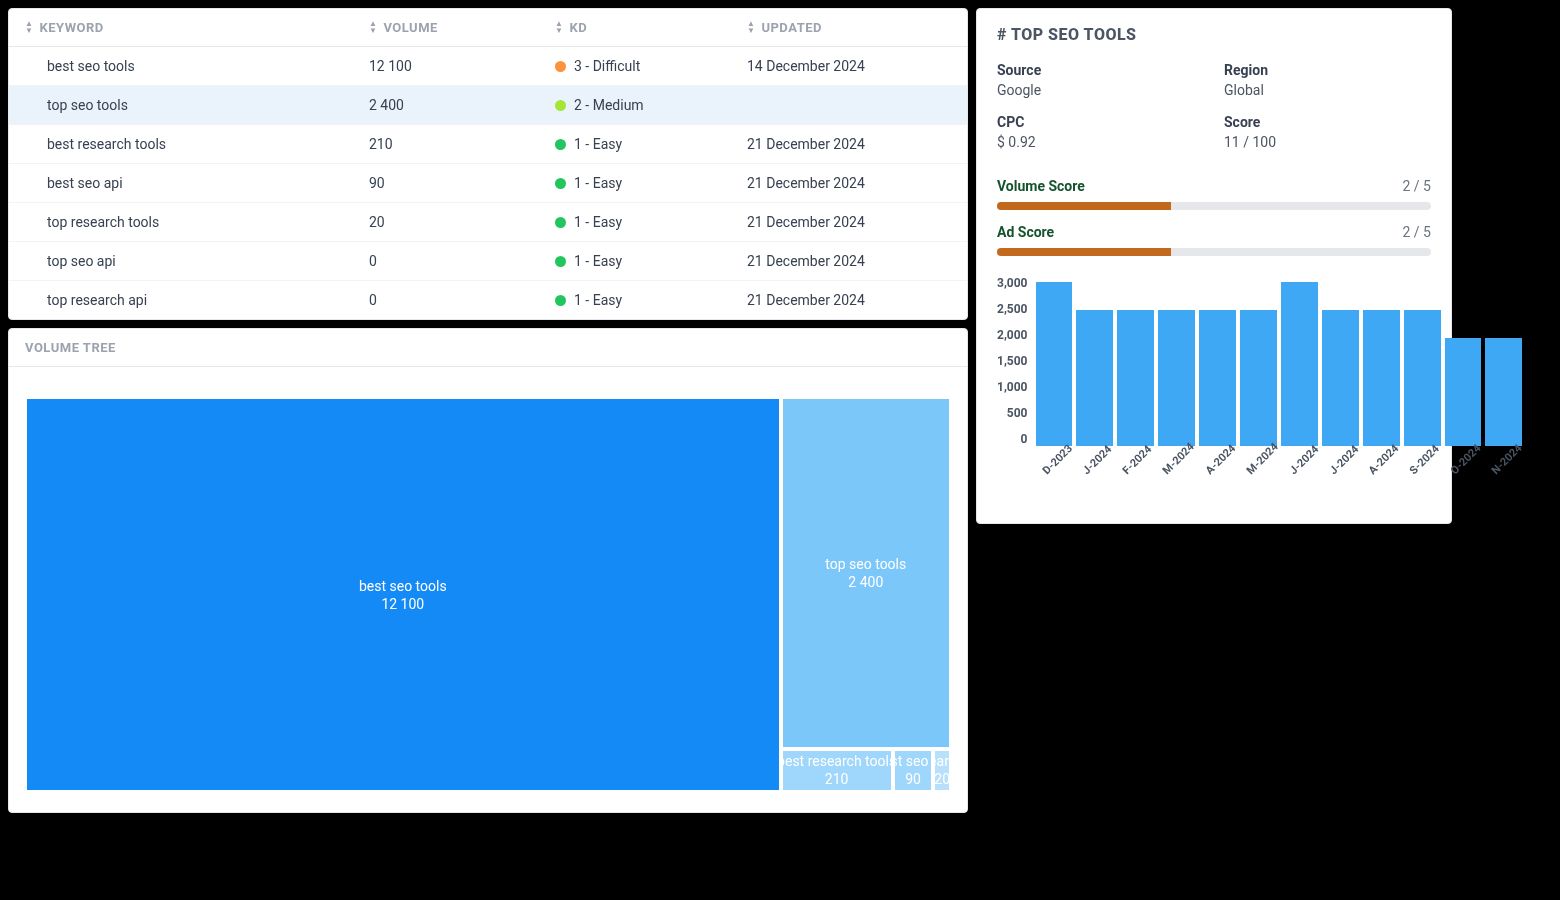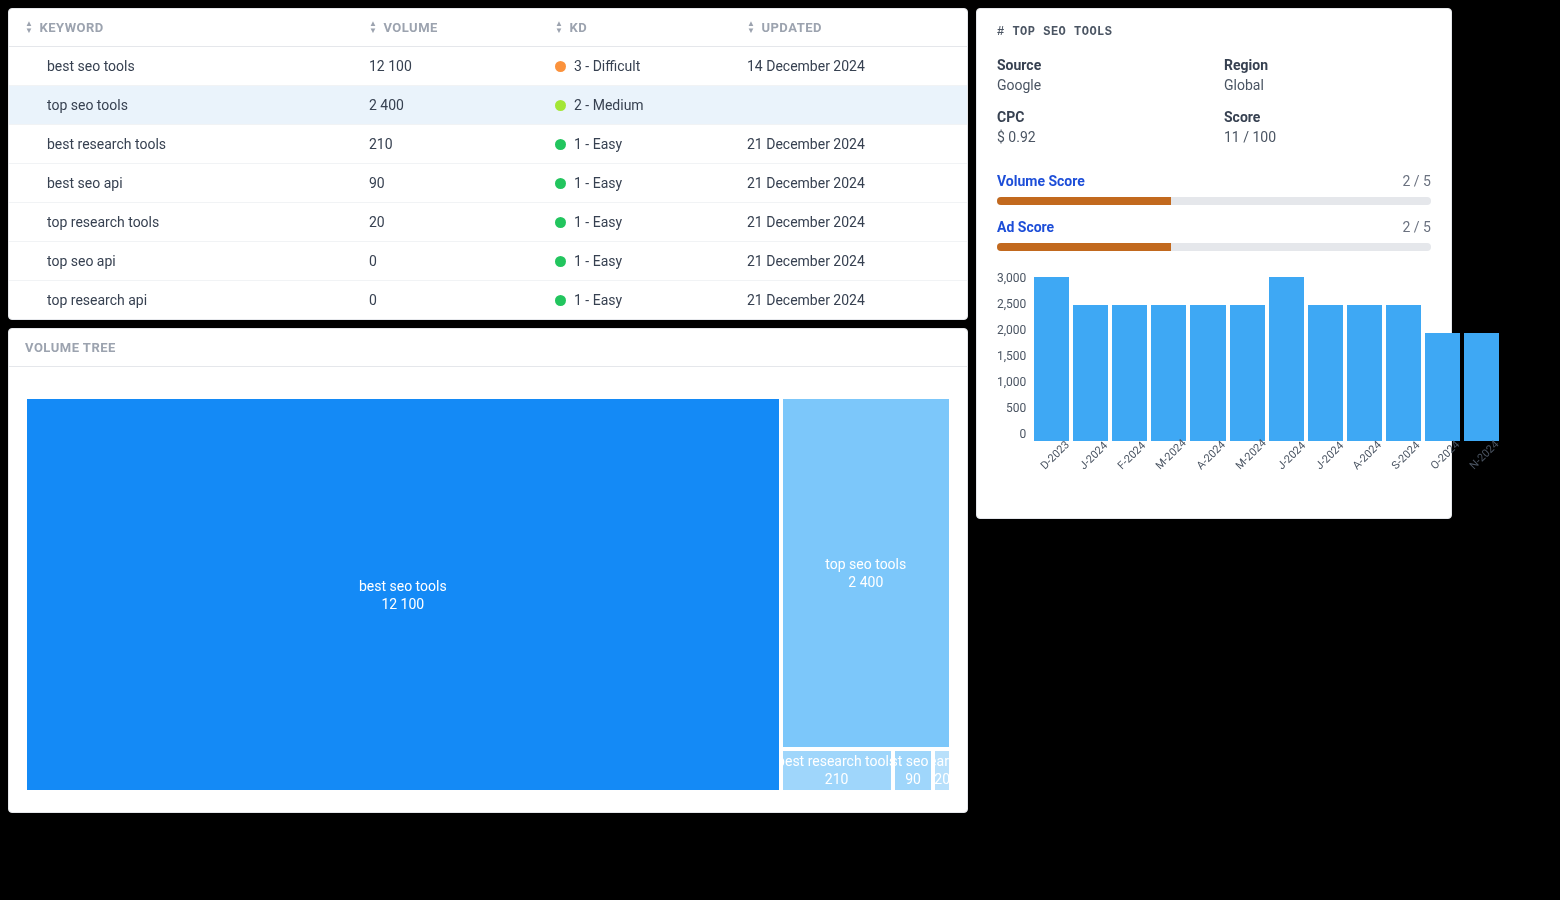--- a/index.html
+++ b/index.html
@@ -62,31 +62,31 @@
   .kd-orange { background:#fb923c; }
   
   .tree-wrap { padding: 30px 16px 20px 16px; }
   .tree { position: relative; width: 100%; height: 395px; }
   .tree-cell { position:absolute; color:#fff; text-align:center; display:flex; flex-direction:column; justify-content:center; align-items:center; font-size:14px; border:2px solid #fff; overflow:hidden; white-space:nowrap;}
   .tree-label { font-size:14px; }
   .tree-val { font-size:14px; margin-top:2px; }
   
   .right-col { grid-column: 2; grid-row: 1 / span 2; display:flex; flex-direction:column; gap:8px; align-self:start;}
   .info-body { padding: 16px 20px; }
-  .hash-title { font-size:12px; font-weight:800; letter-spacing:0.5px; color:#4b5563; margin-bottom:18px;font-family:Liberation Mono, monospace; }
+  .hash-title { font-size:16px; font-weight:800; letter-spacing:0.5px; color:#4b5563; margin-bottom:18px; }
   .meta-grid { display:grid; grid-template-columns:1fr 1fr; row-gap:6px; column-gap:20px; margin-bottom:18px;}
   .meta-label { font-weight:700; color:#374151; font-size:14px;}
   .meta-val { color:#4b5563; font-size:14px; margin-top:4px; margin-bottom:10px;}
   .score-row { display:flex; justify-content:space-between; align-items:baseline; margin-top:4px;}
-  .score-label { font-weight:700; color:#1d4ed8; font-size:14px;}
+  .score-label { font-weight:700; color:#14532d; font-size:14px;}
   .score-val { color:#6b7280; font-size:14px;}
   .score-bar { height:8px; background:#e5e7eb; border-radius:4px; margin:8px 0 14px 0; overflow:hidden;}
   .score-fill { height:100%; background:#c2691e; }
   
-  .chart-wrap { margin-top:20px; display:flex; }
+  .chart-wrap { margin-top:20px; display:flex;font-weight:bold; }
   .y-axis { display:flex; flex-direction:column; justify-content:space-between; align-items:flex-end; height:170px; padding-right:6px; font-size:12px; color:#4b5563;}
   .bars-area { flex:1; position:relative; }
   .bars { display:flex; align-items:flex-end; height:170px; gap:4px; padding:0 2px; position:relative;}
   .bar { flex:1; background:#3ea8f4; }
   .x-labels { display:flex; gap:4px; padding:4px 2px 0 2px;}
   .x-labels span { flex:1; font-size:11px; color:#4b5563; transform:rotate(-45deg); transform-origin: top left; white-space:nowrap; position:relative; top:18px; left:4px;}
   .chart-pad-bottom { height:44px; }
 </style>
 </head>
 <body>

